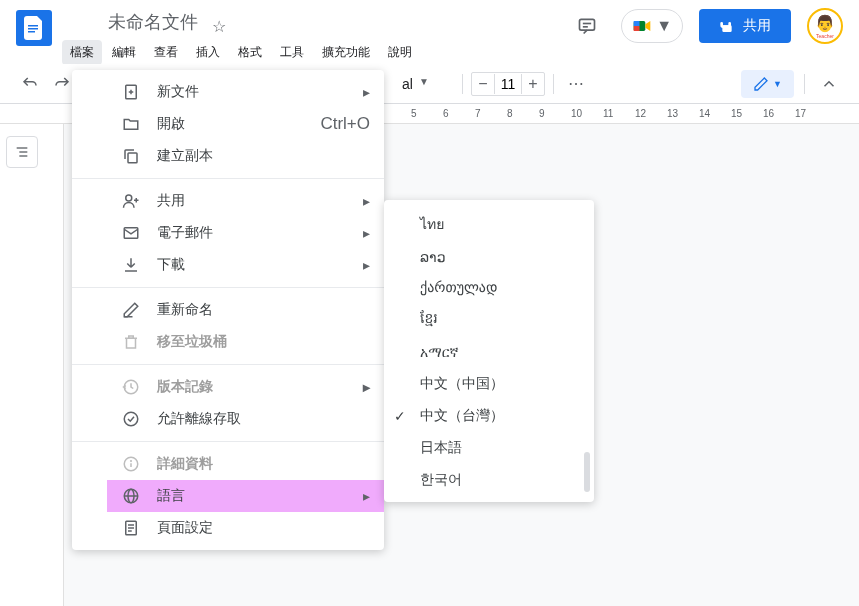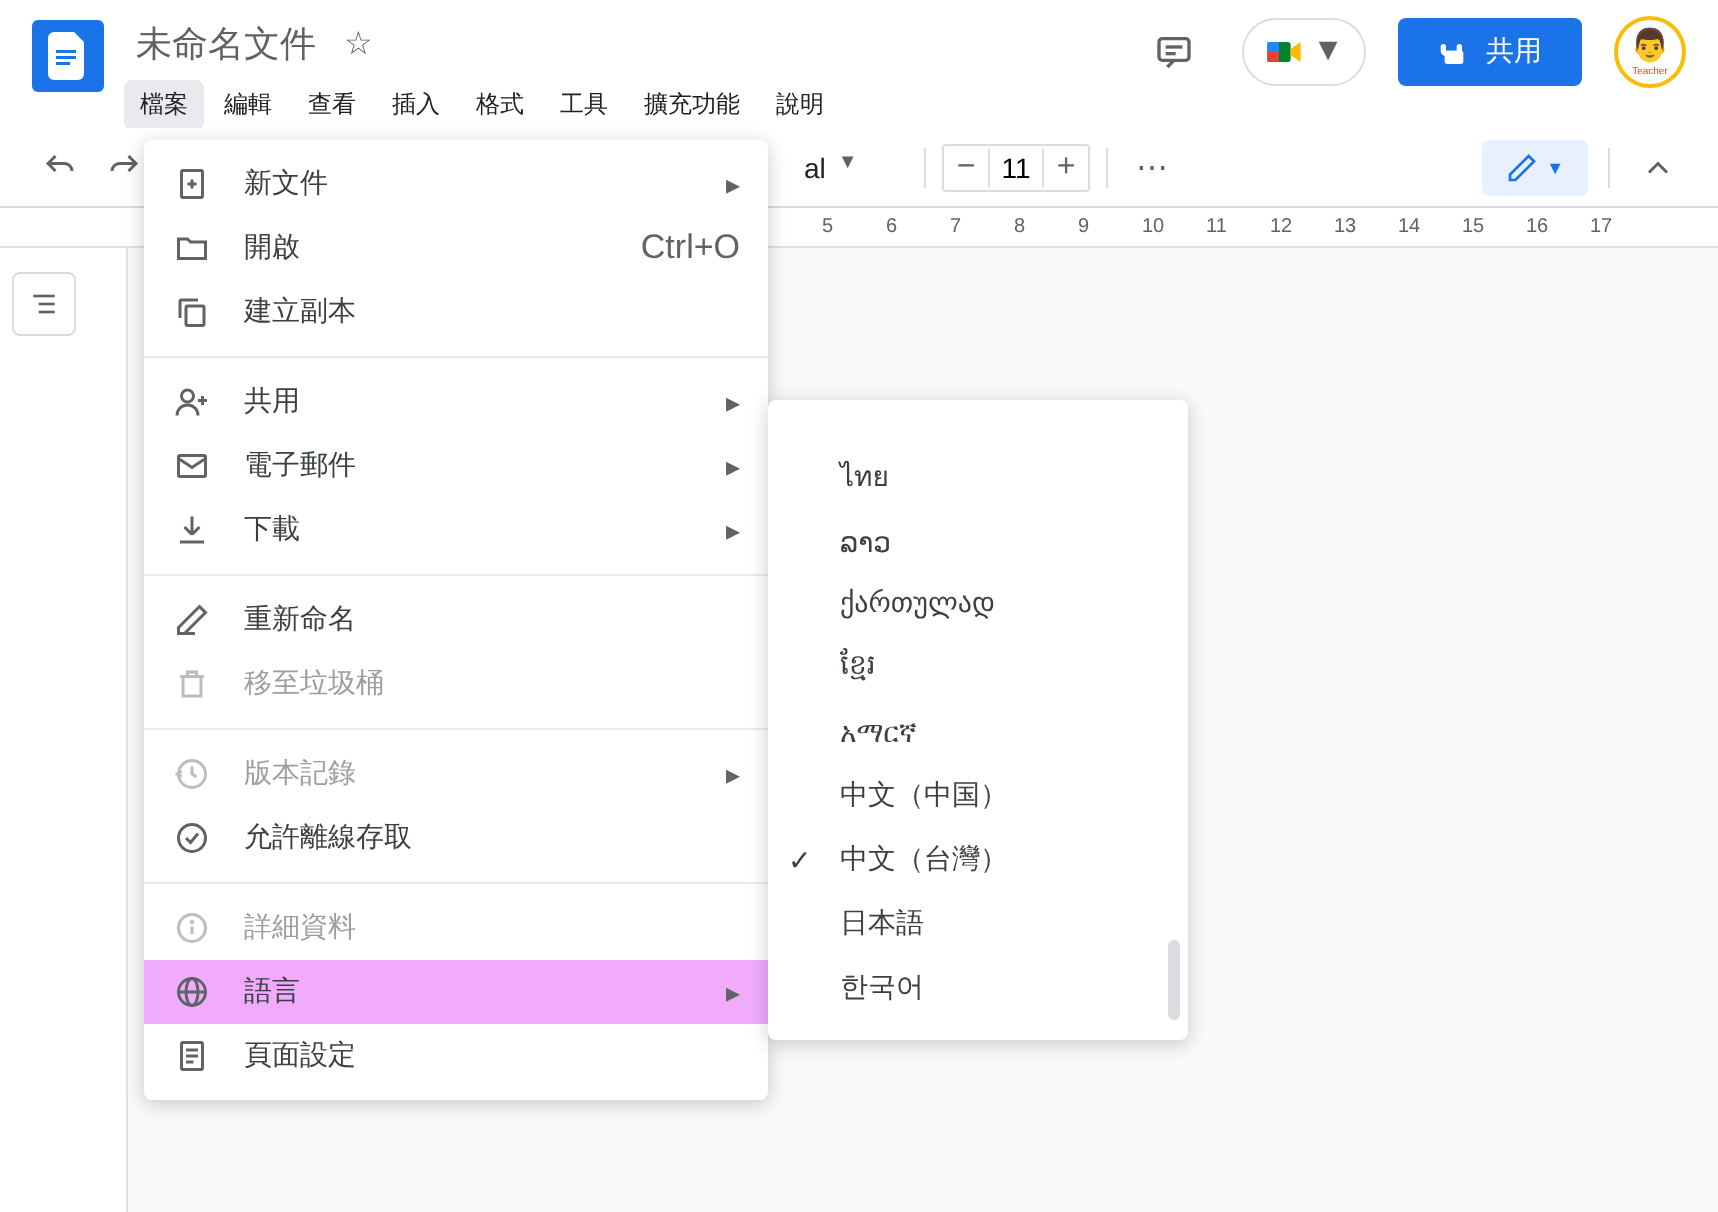--- a/index.html
+++ b/index.html
@@ -2,21 +2,21 @@
 <html><head>
 <meta charset="utf-8">
 <style>
 * { margin: 0; padding: 0; box-sizing: border-box; font-family: "Microsoft JhengHei", "PingFang TC", Arial, sans-serif; }
 body { width: 859px; height: 606px; background: #fff; overflow: hidden; position: relative; }
 
 .header { display: flex; align-items: flex-start; padding: 8px 16px 0 16px; height: 64px; }
 .logo { width: 36px; height: 36px; background: #1a73e8; border-radius: 3px; display: flex; align-items: center; justify-content: center; margin-right: 10px; margin-top: 2px; }
 .logo svg { fill: #fff; }
 .title-area { flex: 1; }
-.title-row { display: flex; align-items: center; gap: 8px; }
+.title-row { display: flex; align-items: flex-end; gap: 8px; margin-left: 40px; }
 .doc-title { font-size: 18px; color: #5f6368; padding: 2px 6px; }
 .star { color: #5f6368; cursor: pointer; }
 .menubar { display: flex; gap: 2px; margin-top: 4px; }
 .menu-item { padding: 4px 8px; font-size: 12px; color: #202124; cursor: pointer; border-radius: 4px; }
 .menu-item.active { background: #e8eaed; }
 .header-right { display: flex; align-items: center; gap: 16px; }
 .icon-btn { width: 36px; height: 36px; border-radius: 50%; display: flex; align-items: center; justify-content: center; cursor: pointer; color: #5f6368; }
 .meet-btn { display: flex; align-items: center; gap: 4px; padding: 6px 10px; border: 1px solid #dadce0; border-radius: 20px; }
 .meet-icon { width: 20px; height: 20px; }
 .share-btn { background: #1a73e8; color: #fff; padding: 8px 20px; border-radius: 4px; font-size: 14px; display: flex; align-items: center; gap: 8px; cursor: pointer; }
@@ -35,31 +35,31 @@
 .ruler { height: 20px; background: #fff; position: relative; display: flex; align-items: center; font-size: 10px; color: #5f6368; padding-left: 60px; border-bottom: 1px solid #e0e0e0; }
 .ruler span { position: absolute; }
 
 .workspace { display: flex; height: calc(100% - 124px); }
 .sidebar { width: 44px; background: #fff; display: flex; flex-direction: column; align-items: center; padding-top: 12px; }
 .sb-icon { width: 32px; height: 32px; display: flex; align-items: center; justify-content: center; color: #5f6368; border: 1px solid #dadce0; border-radius: 4px; }
 .doc-area { flex: 1; background: #f8f9fa; position: relative; }
 .vruler { position: absolute; left: 0; top: 0; width: 20px; height: 100%; background: #fff; border-right: 1px solid #e0e0e0; }
 
 .dropdown { position: absolute; left: 72px; top: 70px; width: 312px; background: #fff; box-shadow: 0 2px 10px rgba(0,0,0,0.2); border-radius: 4px; padding: 6px 0; z-index: 100; }
-.dd-item { display: flex; align-items: center; padding: 6px 14px; font-size: 14px; color: #3c4043; cursor: pointer; min-height: 32px; }
+.dd-item { display: flex; align-items: center; padding: 6px 14px; font-size: 14px; color: #3c4043; cursor: pointer; min-height: 32px; margin-left: 35px; }
 .dd-item.selected { background: #f0abfc; }
-.dd-item.disabled { color: #9e9e9e; }
+.dd-item.disabled { color: #9e9e9e; font-weight: bold; }
 .dd-icon { width: 20px; height: 20px; margin-right: 16px; display: flex; align-items: center; justify-content: center; color: #5f6368; flex-shrink: 0; }
 .dd-item.disabled .dd-icon { color: #bdbdbd; }
 .dd-label { flex: 1; }
 .dd-shortcut { color: #5f6368; font-size: 17px; }
 .dd-arrow { color: #5f6368; margin-left: 8px; }
 .dd-sep { height: 1px; background: #e8eaed; margin: 6px 0; }
 
-.submenu { position: absolute; left: 384px; top: 200px; width: 210px; background: #fff; box-shadow: 0 2px 10px rgba(0,0,0,0.2); border-radius: 4px; padding: 20px 0; z-index: 101; max-height: 320px; overflow: hidden; }
+.submenu { position: absolute; left: 384px; top: 200px; width: 210px; background: #fff; box-shadow: 0 2px 10px rgba(0,0,0,0.2); border-radius: 4px; padding: 6px 0; z-index: 101; max-height: 320px; overflow: hidden; }
 .sm-item { display: flex; align-items: center; padding: 7px 14px 7px 36px; font-size: 14px; color: #3c4043; cursor: pointer; position: relative; }
 .sm-check { position: absolute; left: 10px; color: #3c4043; }
 .sm-scroll { position: absolute; right: 4px; bottom: 10px; width: 6px; height: 40px; background: #dadce0; border-radius: 3px; }
 </style>
 </head>
 <body>
 
 <div class="header">
   <div class="logo">
     <svg width="20" height="24" viewBox="0 0 20 24">

